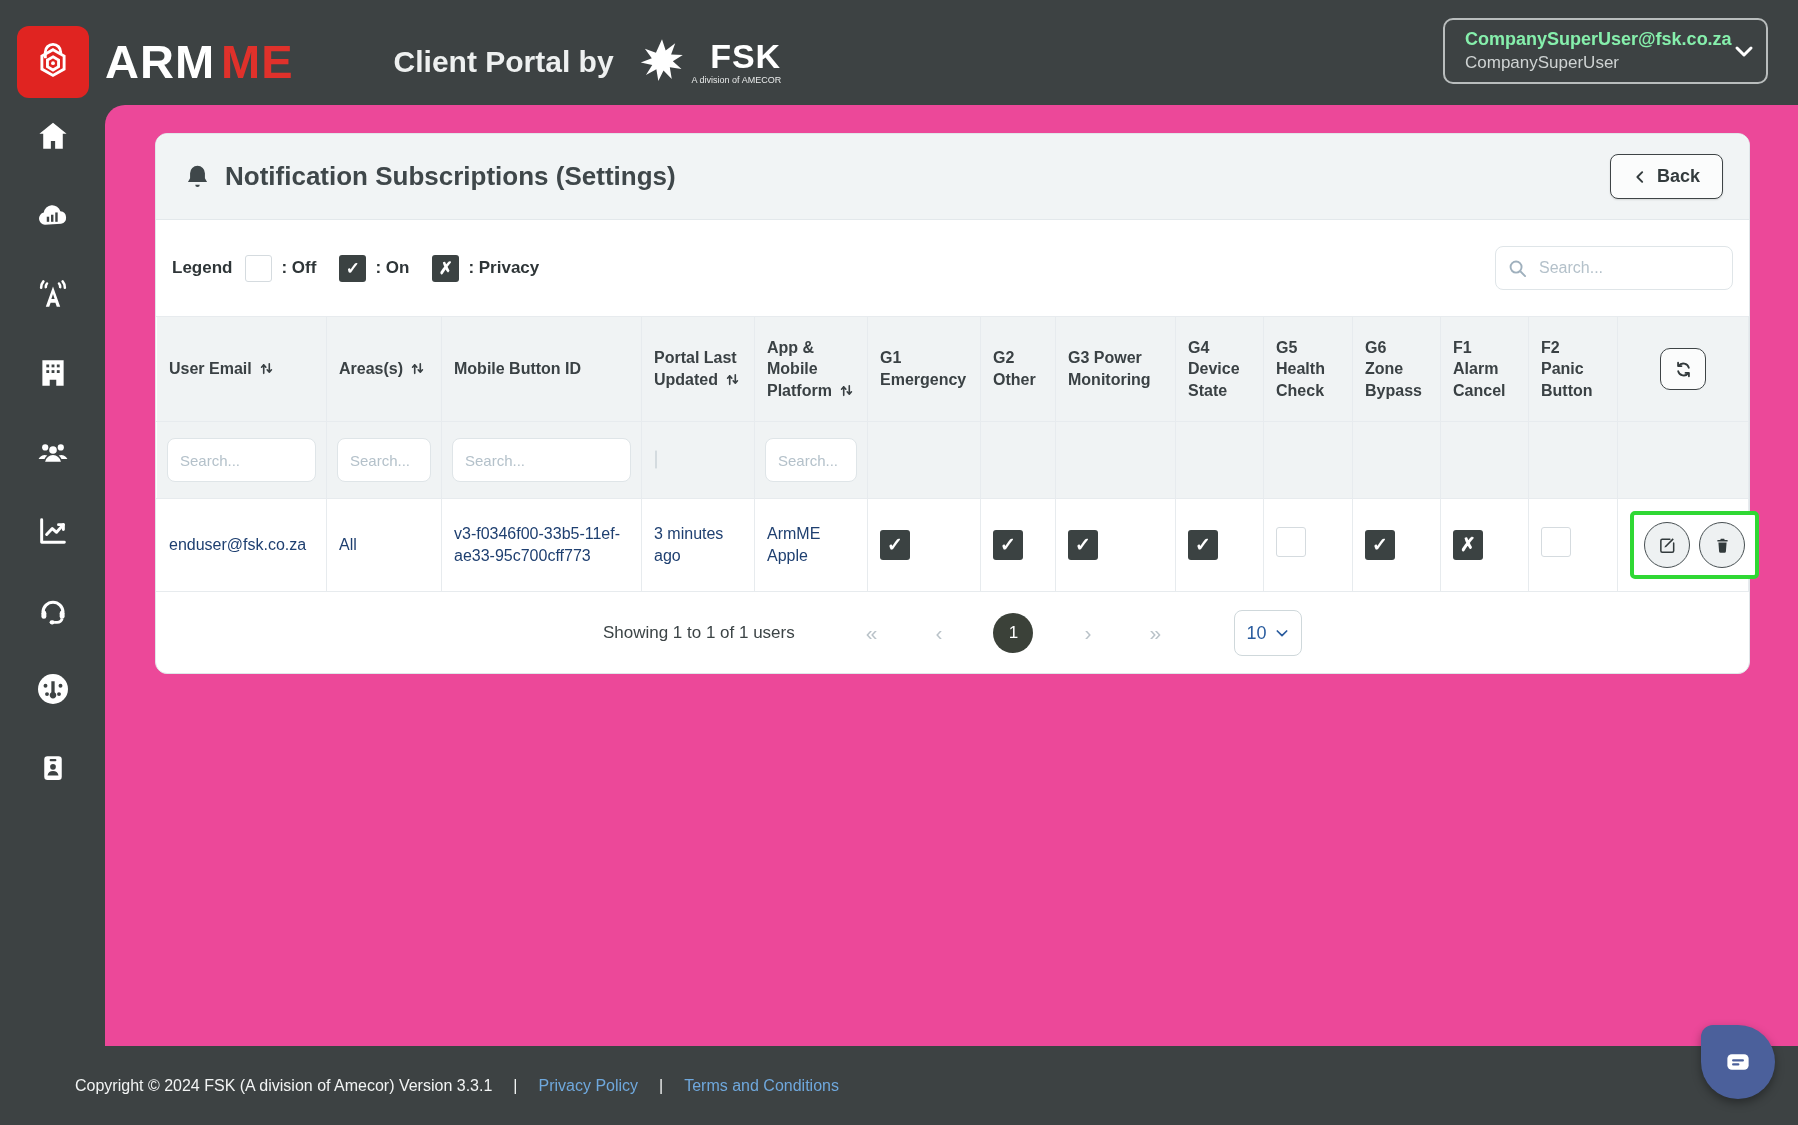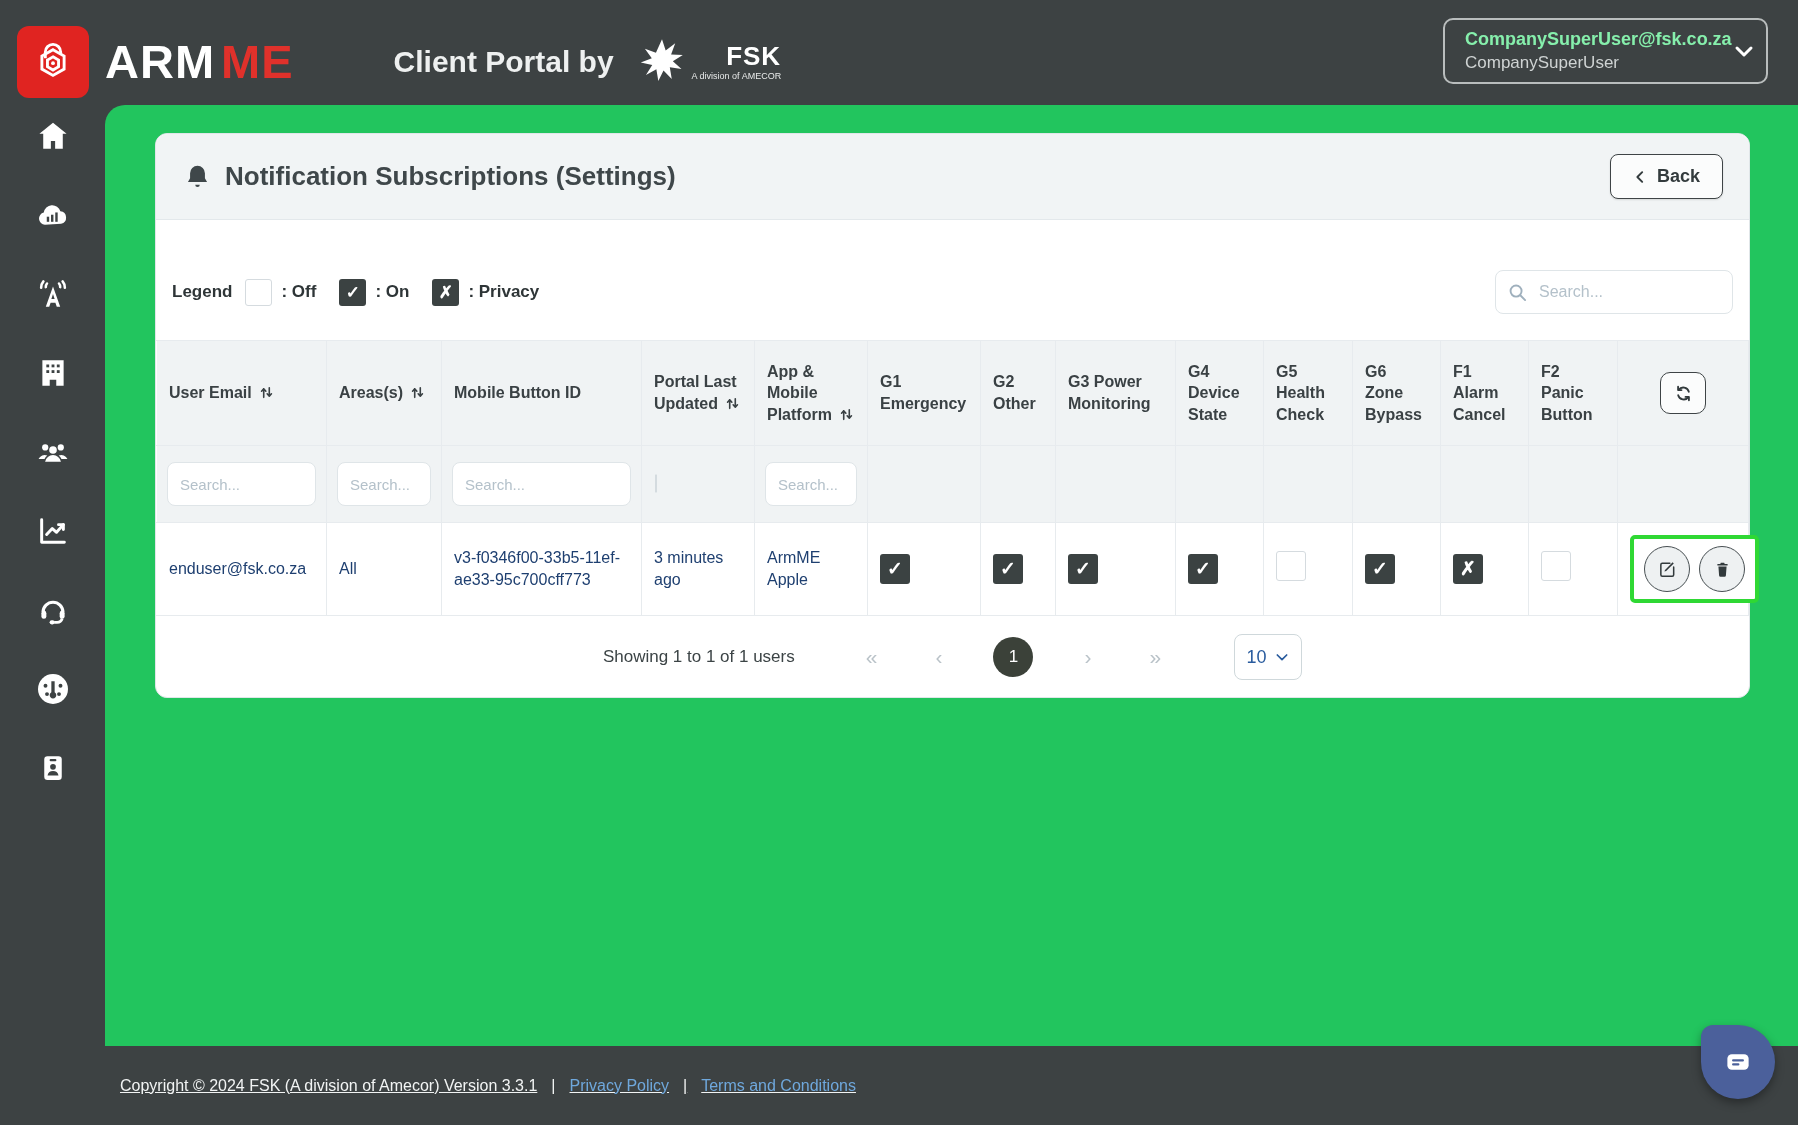--- a/index.html
+++ b/index.html
@@ -11,40 +11,40 @@
   svg{display:block;}
   
   .app-header{position:absolute;top:0;left:0;right:0;height:123px;display:flex;align-items:center;z-index:5;}
   .brand{display:flex;align-items:center;gap:16px;margin-left:17px;cursor:pointer;}
   .brand-mark{width:72px;height:72px;background:#e02421;border-radius:12px;display:flex;align-items:center;justify-content:center;}
   .brand-text{font-size:47px;font-weight:800;letter-spacing:1px;color:#fff;}
   .brand-text .me{color:#e0312b;margin-left:6px;}
   .portal-title{color:#eef0f0;font-size:30px;font-weight:700;margin-left:100px;}
   .fsk-logo{display:flex;align-items:center;gap:4px;margin-left:22px;color:#fff;}
   .fsk-txt{display:flex;flex-direction:column;align-items:flex-end;line-height:1;}
-  .fsk-name{font-size:26px;font-weight:800;letter-spacing:1px;}
+  .fsk-name{font-size:34px;font-weight:800;letter-spacing:1px;}
   .fsk-sub{font-size:9px;margin-top:3px;color:#e8eaea;}
   .user-menu{position:absolute;right:30px;top:18px;width:325px;height:66px;border:2px solid #b9bdbd;border-radius:10px;
     display:flex;align-items:center;justify-content:space-between;padding:0 18px 0 20px;box-sizing:border-box;cursor:pointer;}
   .user-email{color:#86efac;font-weight:700;font-size:18px;}
   .user-name{color:#cfd3d3;font-size:17px;margin-top:3px;}
   
   .app-sidebar{position:absolute;left:0;top:105px;bottom:0;width:105px;display:flex;flex-direction:column;align-items:center;padding-top:14px;gap:45px;box-sizing:border-box;}
   .side-btn{width:40px;height:34px;display:flex;align-items:center;justify-content:center;background:none;border:none;cursor:pointer;color:#fff;padding:0;}
   
-  .main{position:absolute;left:105px;top:105px;right:0;bottom:79px;background:#22c55e;border-top-left-radius:20px;padding-left:38px;}
+  .main{position:absolute;left:105px;top:105px;right:0;bottom:79px;background:#ec4899;border-top-left-radius:20px;padding-left:38px;}
   .card{position:absolute;left:50px;top:28px;width:1595px;border:1px solid #e0e6e9;border-radius:12px;background:#fff;box-sizing:border-box;}
   .card-head{height:85px;background:#f1f4f5;border-bottom:1px solid #e3e8eb;border-radius:12px 12px 0 0;
     display:flex;align-items:center;justify-content:space-between;padding:0 26px 0 28px;}
   .head-left{display:flex;align-items:center;gap:14px;color:#3f474a;}
   .page-title{font-size:26px;font-weight:700;margin:0;color:#3f474a;}
   .back-btn{display:flex;align-items:center;gap:10px;background:#fbfcfc;border:1px solid #3e4446;border-radius:8px;
     padding:11px 22px;font-size:18px;font-weight:700;color:#333b3d;cursor:pointer;font-family:inherit;box-shadow:0 1px 2px rgba(0,0,0,.12);}
   
-  .legend-row{height:96px;display:flex;align-items:center;justify-content:space-between;padding:0 16px 0 16px;margin-top:24px;}
+  .legend-row{height:96px;display:flex;align-items:center;justify-content:space-between;padding:0 16px 0 16px;}
   .legend{display:flex;align-items:center;gap:9px;font-size:17px;color:#2e3537;}
   .legend-label{font-weight:700;margin-right:4px;}
   .legend-item{font-weight:700;margin-right:14px;}
   .cb{display:inline-flex;align-items:center;justify-content:center;border-radius:3px;font-weight:bold;color:#fff;box-sizing:border-box;}
   .cb-on,.cb-disabled{background:#3b4242;}
   .cb-off{background:#fff;border:1px solid #d5dbdf;}
   .cb.sm{width:27px;height:27px;font-size:17px;}
   .cb.lg{width:30px;height:30px;font-size:19px;}
   .search-box{width:238px;height:44px;border:1px solid #dfe5e8;border-radius:8px;display:flex;align-items:center;padding:0 12px;box-sizing:border-box;background:#fff;color:#9fb0bd;}
   .search-box input{border:none;outline:none;flex:1;margin-left:10px;font-size:16px;font-family:inherit;color:#3a4144;background:transparent;}
@@ -62,21 +62,21 @@
   tr.data-row td{background:#fff;padding:12px 12px;font-size:16px;color:#1e3f70;line-height:1.4;height:78px;word-wrap:break-word;}
   .actions-box{display:inline-flex;align-items:center;gap:9px;border:4px solid #2fd834;border-radius:5px;padding:7px 10px;background:#fff;}
   .row-act{width:46px;height:46px;border-radius:50%;border:1px solid #474f52;background:#eef1f2;display:flex;align-items:center;justify-content:center;cursor:pointer;color:#323a3c;}
   
   .pagination{height:80px;display:flex;align-items:center;justify-content:center;gap:16px;border-top:1px solid transparent;}
   .page-summary{font-size:17px;color:#3c4446;margin-right:34px;}
   .pager{font-size:21px;color:#b9c2c8;padding:0 21px;cursor:pointer;user-select:none;}
   .page-current{width:40px;height:40px;border-radius:50%;background:#3b4139;color:#fff;font-size:17px;display:flex;align-items:center;justify-content:center;margin:0 14px;cursor:pointer;}
   .page-size{width:66px;height:44px;border:1px solid #cfd8db;border-radius:8px;display:flex;align-items:center;justify-content:center;gap:7px;margin-left:36px;color:#2a5c9e;font-size:18px;cursor:pointer;background:#fff;}
   
-  .app-footer{position:absolute;left:0;right:0;bottom:0;height:79px;display:flex;align-items:center;padding-left:120px;box-sizing:border-box;color:#f2f4f4;font-size:16px;gap:14px;text-decoration:underline;}
+  .app-footer{position:absolute;left:0;right:0;bottom:0;height:79px;display:flex;align-items:center;padding-left:75px;box-sizing:border-box;color:#f2f4f4;font-size:16px;gap:21px;}
   .app-footer a{color:#6fa8dd;text-decoration:none;cursor:pointer;}
   .chat-btn{position:absolute;right:23px;bottom:26px;width:74px;height:74px;background:#4b609b;border:none;cursor:pointer;
     border-radius:12px 50% 50% 50%;display:flex;align-items:center;justify-content:center;box-shadow:0 4px 10px rgba(0,0,0,.35);}
 </style>
 </head>
 <body>
 
 <header class="app-header">
   <div class="brand">
     <div class="brand-mark">

